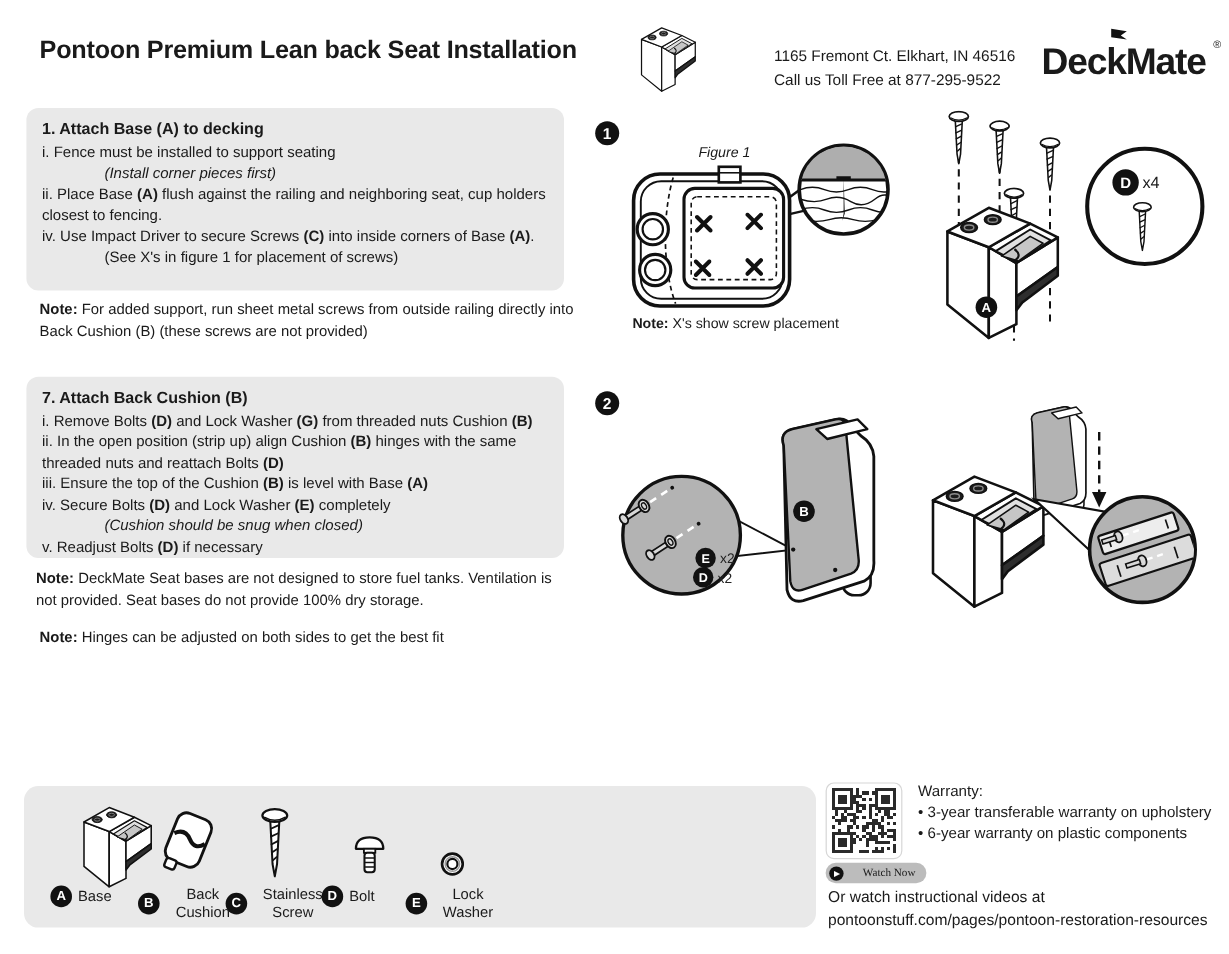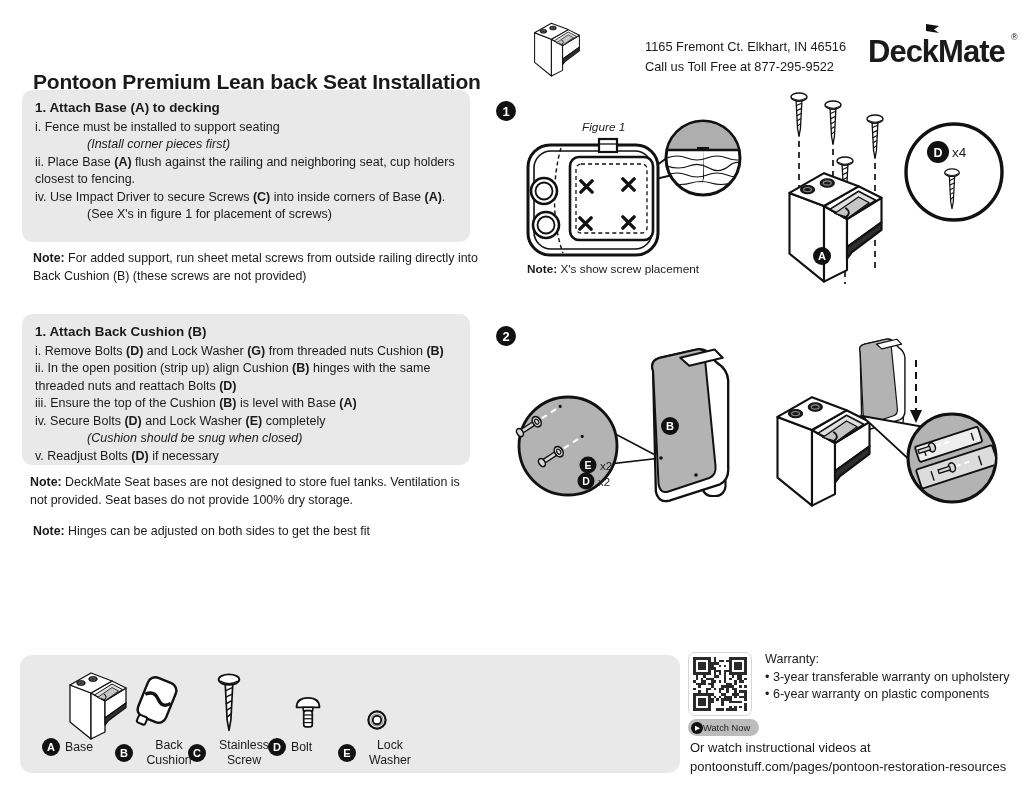--- a/index.html
+++ b/index.html
@@ -5,21 +5,21 @@
   * { margin:0; padding:0; box-sizing:border-box; }
   html,body { width:1024px; height:795px; }
   body {
     position:relative; background:#ffffff; overflow:hidden;
     font-family:"Liberation Sans", sans-serif; color:#1a1a1a;
   }
   .abs { position:absolute; }
   svg { display:block; overflow:visible; font-family:inherit; }
 
   
-  .title { left:33px; top:30px; font-size:21px; font-weight:800; letter-spacing:-.2px;margin-top:40px; }
+  .title { left:33px; top:30px; font-size:21px; font-weight:800; letter-spacing:-.2px; }
   .hdr-icon { left:522px; top:12px; width:70px; height:68px; }
   .address { left:645px; top:37px; font-size:12.8px; line-height:20px; }
   .brand { left:868px; top:34px; font-size:31px; font-weight:800; letter-spacing:-1px; }
   .brand .flag { position:absolute; left:57px; top:-11px; }
   .brand .reg { position:absolute; right:-12px; top:-2px; font-size:9px; font-weight:400; }
 
   
   .panel { background:#e9e9e9; border-radius:10px; padding:9px 13px; width:448px;
            font-size:12.5px; line-height:17.5px; }
   .panel .heading { font-size:13.4px; font-weight:800; margin-bottom:2px; }
@@ -54,21 +54,21 @@
                 font-size:11px; font-weight:800; flex:0 0 18px; }
   .part-label { font-size:12.3px; line-height:14.5px; text-align:center; }
   .prA { left:22px; } .prB { left:95px; } .prC { left:168px; } .prD { left:248px; } .prE { left:318px; }
   .ic-A { left:42px; top:4px; } .ic-B { left:110px; top:22px; } .ic-C { left:196px; top:18px; }
   .ic-D { left:274px; top:40px; } .ic-E { left:346px; top:54px; }
 
   
   .qr-wrap { left:688px; top:652px; width:64px; height:64px; background:#fff;
              border:1px solid #d6d6d6; border-radius:7px; padding:4px; }
   .watch-pill { left:688px; top:719px; height:17px; display:inline-flex; align-items:center;
-                gap:0; background:#bcbcbc; border-radius:9px; padding:0 9px 0 3px; cursor:pointer; }
+                gap:16px; background:#bcbcbc; border-radius:9px; padding:0 9px 0 3px; cursor:pointer;font-family:Liberation Serif, serif; }
   .watch-pill .play { width:12px; height:12px; border-radius:50%; background:#111; color:#fff;
                       display:flex; align-items:center; justify-content:center; font-size:6.5px; padding-left:1px; }
   .watch-pill .wl { font-size:9.3px; color:#1a1a1a; }
   .warranty { left:765px; top:651px; font-size:12.6px; line-height:17px; }
   .warranty .wh { margin-bottom:1px; }
   .videos { left:690px; top:738px; font-size:13px; line-height:19px; }
 </style>
 </head>
 <body>
 
@@ -164,21 +164,21 @@
       <div class="line">iv. Use Impact Driver to secure Screws <b>(C)</b> into inside corners of Base <b>(A)</b>.</div>
       <div class="line indent">(See X's in figure 1 for placement of screws)</div>
     </div>
 </div>
 
 <div class="abs note note1">
     <div class="line"><b>Note:</b> For added support, run sheet metal screws from outside railing directly into Back Cushion (B) (these screws are not provided)</div>
   </div>
 
 <div class="abs panel panel2">
-  <div class="heading">1. Attach Back Cushion (B)</div>
+  <div class="heading">7. Attach Back Cushion (B)</div>
   <div>
       <div class="line">i. Remove Bolts <b>(D)</b> and Lock Washer <b>(G)</b> from threaded nuts Cushion <b>(B)</b></div>
       <div class="line">ii. In the open position (strip up) align Cushion <b>(B)</b> hinges with the same threaded nuts and reattach Bolts <b>(D)</b></div>
       <div class="line">iii. Ensure the top of the Cushion <b>(B)</b> is level with Base <b>(A)</b></div>
       <div class="line">iv. Secure Bolts <b>(D)</b> and Lock Washer <b>(E)</b> completely</div>
       <div class="line indent"><i>(Cushion should be snug when closed)</i></div>
       <div class="line">v. Readjust Bolts <b>(D)</b> if necessary</div>
     </div>
 </div>
 

